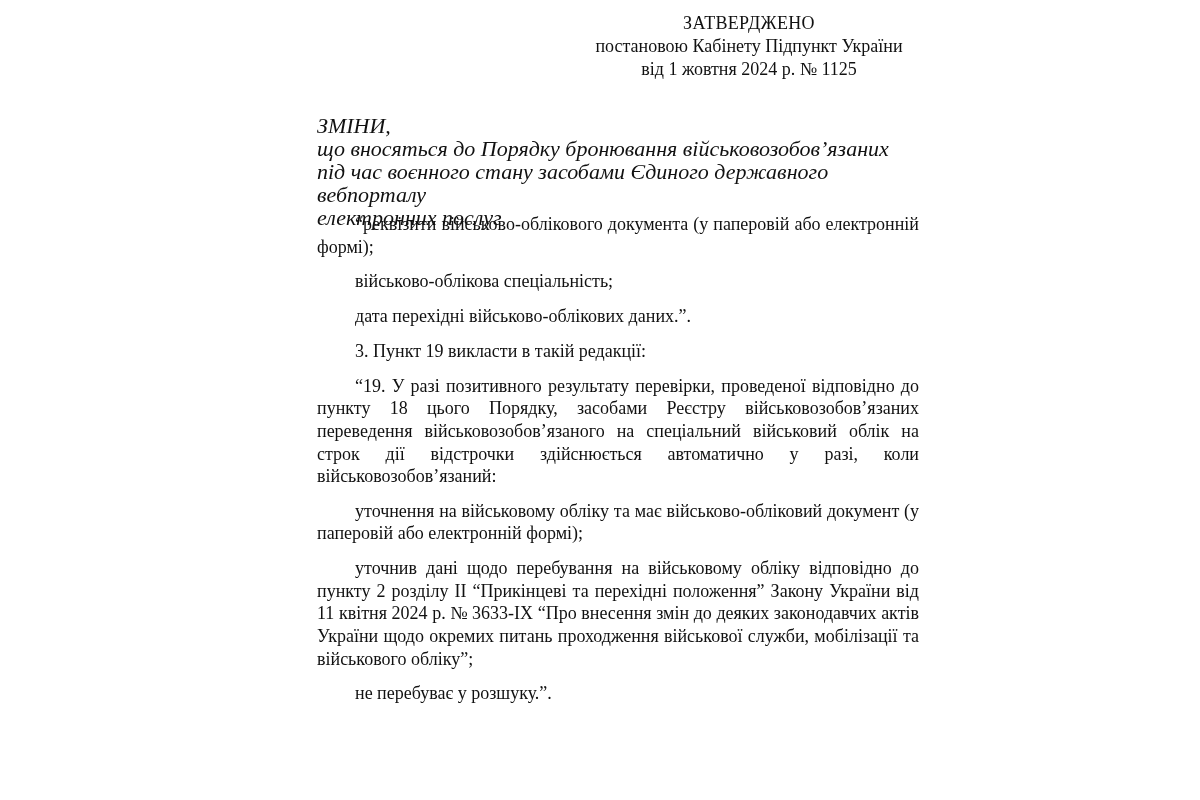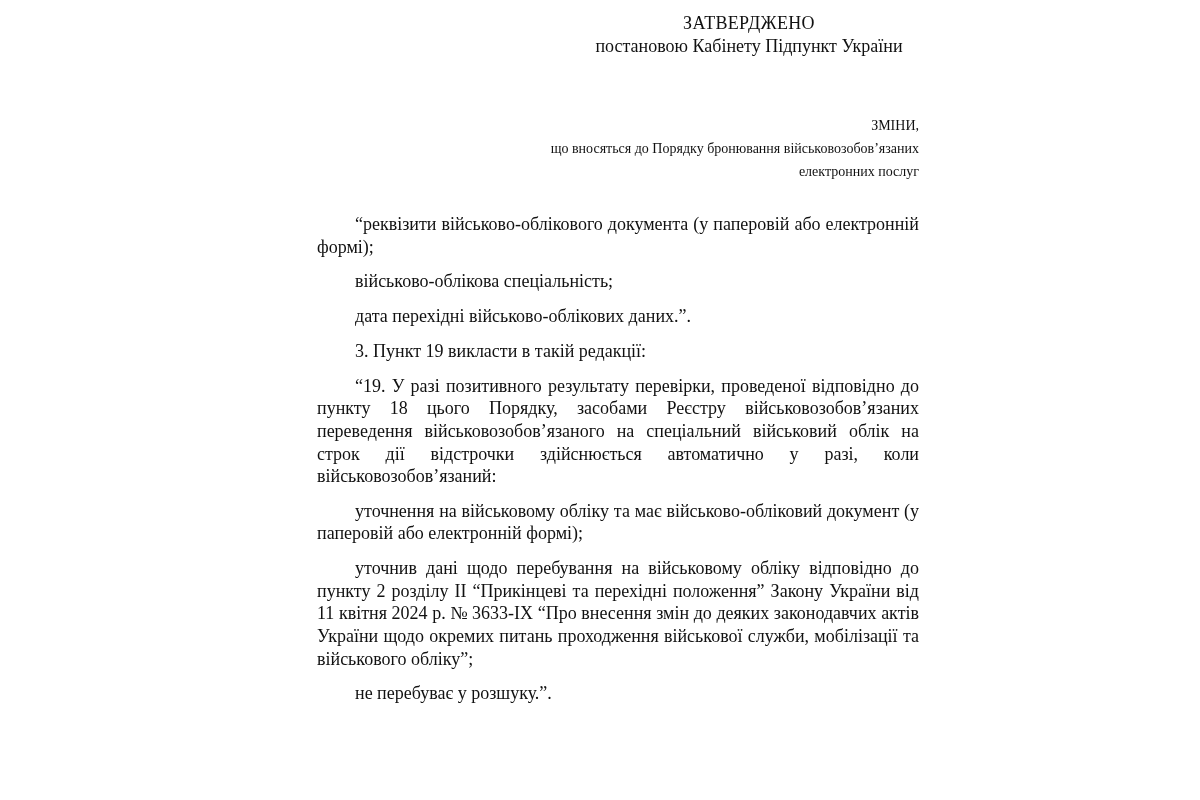--- a/index.html
+++ b/index.html
@@ -25,23 +25,24 @@
       line-height: 23px;
     }
     .approval .stamp-title {
       letter-spacing: 0.3px;
     }
     .heading {
       position: absolute;
       left: 317px;
       top: 114px;
       width: 602px;
-      text-align: right;
-      font-size: 14px;
+      text-align: left;
+      font-size: 22px;
       line-height: 23px;
+      font-style: italic;
     }
     .body {
       position: absolute;
       left: 317px;
       top: 213px;
       width: 602px;
       font-size: 18px;
       line-height: 22.6px;
     }
     .para {
@@ -53,25 +54,27 @@
     .para.last {
       margin-bottom: 0;
     }
   </style>
 </head>
 <body>
 
 <div class="approval">
   <div class="stamp-title">ЗАТВЕРДЖЕНО</div>
   <div>постановою Кабінету Підпункт України</div>
+  <div>від 1 жовтня 2024 р. № 1125</div>
 </div>
 
 <div class="heading">
   <div>ЗМІНИ,</div>
   <div>що вносяться до Порядку бронювання військовозобов’язаних</div>
+  <div>під час воєнного стану засобами Єдиного державного вебпорталу</div>
   <div>електронних послуг</div>
 </div>
 
 <div class="body">
   <p class="para">“реквізити військово-облікового документа (у паперовій або електронній формі);</p>
   <p class="para">військово-облікова спеціальність;</p>
   <p class="para">дата перехідні військово-облікових даних.”.</p>
   <p class="para">3. Пункт 19 викласти в такій редакції:</p>
   <p class="para">“19. У разі позитивного результату перевірки, проведеної відповідно до пункту 18 цього Порядку, засобами Реєстру військовозобов’язаних переведення військовозобов’язаного на спеціальний військовий облік на строк дії відстрочки здійснюється автоматично у разі, коли військовозобов’язаний:</p>
   <p class="para">уточнення на військовому обліку та має військово-обліковий документ (у паперовій або електронній формі);</p>

